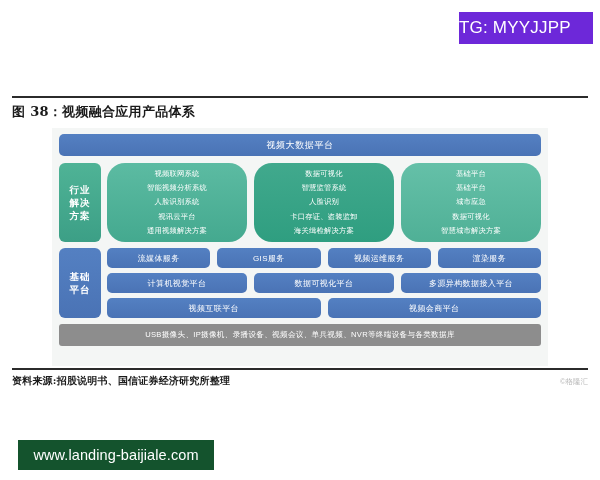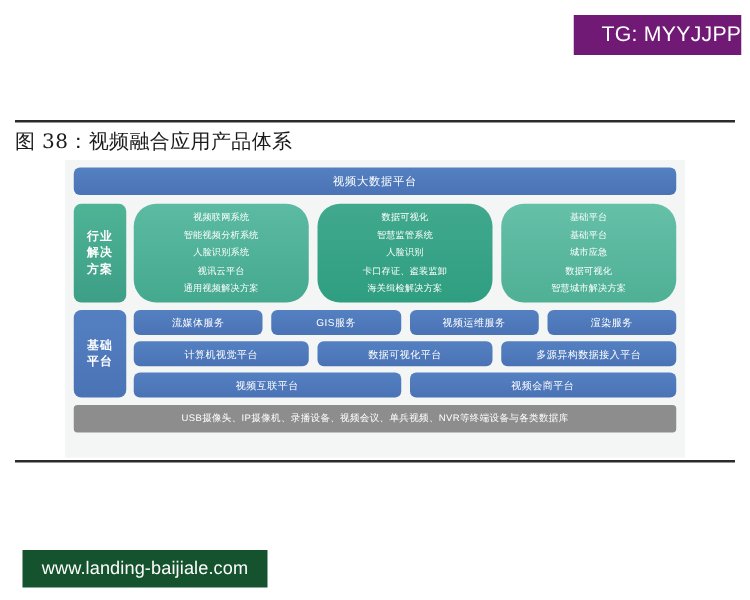--- a/index.html
+++ b/index.html
@@ -15,45 +15,45 @@
     overflow: hidden;
   }
 
   
   .tg-badge {
     position: absolute;
     top: 12px;
     left: 459px;
     width: 134px;
     height: 32px;
-    background: #701a75;
+    background: #6d28d9;
     color: #ffffff;
     font-size: 17px;
     line-height: 32px;
-    text-align: right;
+    text-align: left;
     letter-spacing: 0.2px;
     white-space: nowrap;
   }
 
   
   .fig-title-wrap {
     position: absolute;
     left: 12px;
     top: 96px;
     width: 576px;
   }
   .fig-rule {
     height: 2px;
     background: #2b2b2b;
     width: 100%;
   }
   .fig-title {
     font-family: "DejaVu Serif", "Liberation Serif", serif;
-    font-weight: normal;
-    font-size: 16px;
+    font-weight: bold;
+    font-size: 13px;
     color: #1a1a1a;
     padding-top: 5px;
     letter-spacing: 0.3px;
     white-space: nowrap;
   }
 
   
   .diagram {
     position: absolute;
     left: 52px;
@@ -276,15 +276,19 @@
         <div class="p-box">视频会商平台</div>
       </div>
     </div>
   </div>
 
   <div class="base-bar">USB摄像头、IP摄像机、录播设备、视频会议、单兵视频、NVR等终端设备与各类数据库</div>
 </div>
 
 <div class="source-wrap">
   <div class="source-rule"></div>
+  <div class="source-line">
+    <span class="source-text">资料来源:招股说明书、国信证券经济研究所整理</span>
+    <span class="source-mark">©格隆汇</span>
+  </div>
 </div>
 
 <div class="url-badge">www.landing-baijiale.com</div>
 
 </body></html>

